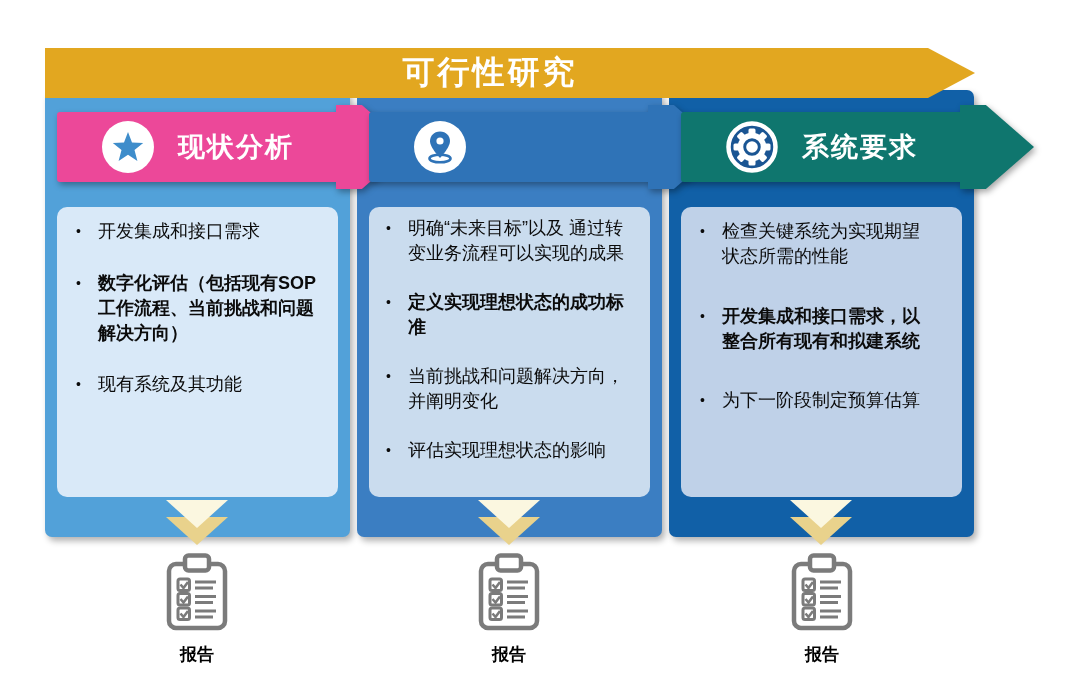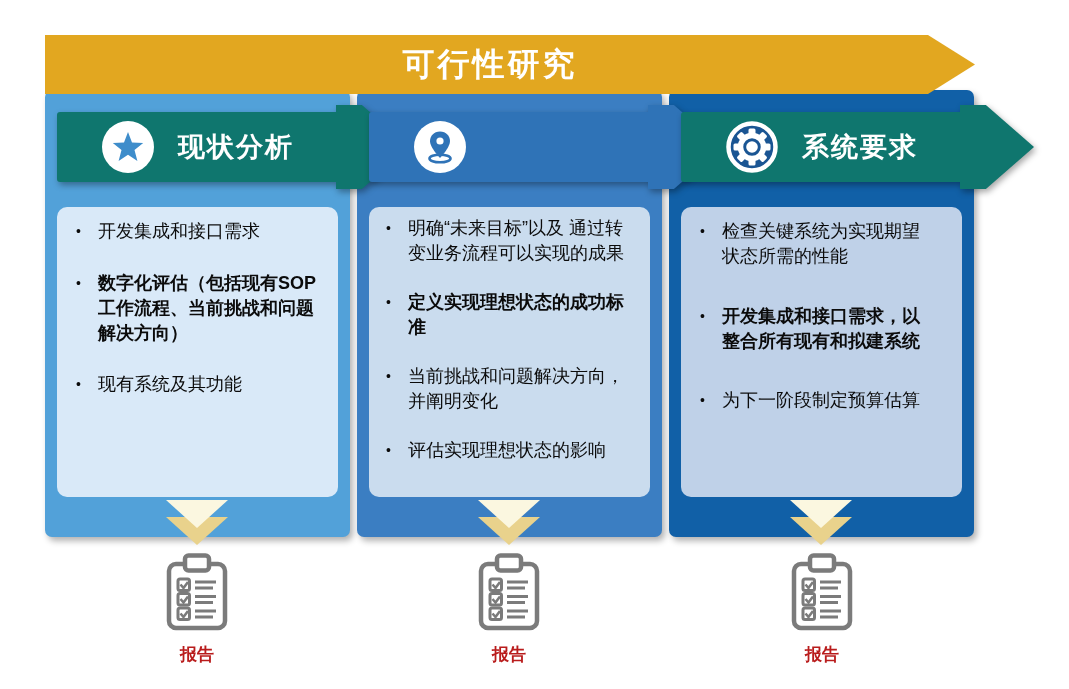--- a/index.html
+++ b/index.html
@@ -1,21 +1,21 @@
 <!DOCTYPE html>
 <html><head>
 <meta charset="utf-8">
 <style>
   html,body{margin:0;padding:0;background:#fff;}
   body{font-family:"Liberation Sans","DejaVu Sans",sans-serif;}
   .stage{position:relative;width:1069px;height:689px;background:#fff;overflow:hidden;}
 
   
   .banner{
-    position:absolute;left:45px;top:35px;width:930px;height:59px;
+    position:absolute;left:45px;top:48px;width:930px;height:50px;
     background:#E2A720;
     clip-path:polygon(0 0,883px 0,100% 50%,883px 100%,0 100%);
     display:flex;align-items:center;justify-content:center;
     filter:drop-shadow(3px 4px 3px rgba(0,0,0,.35));
     z-index:1;
   }
   .banner-title{color:#fff;font-size:32px;font-weight:bold;letter-spacing:3px;padding-right:40px;}
 
   
   .panel{position:absolute;top:90px;width:305px;height:447px;border-radius:7px;
@@ -42,40 +42,40 @@
   
   .hdr{position:absolute;top:105px;width:353px;height:84px;z-index:5;
        filter:drop-shadow(2px 3px 3px rgba(0,0,0,.35));}
   .hdr.c1{left:57px;}
   .hdr.c2{left:369px;}
   .hdr.c3{left:681px;}
   .hdr-rect{position:absolute;left:0;top:7px;width:286px;height:70px;
             display:flex;align-items:center;border-radius:3px 0 0 3px;}
   .hdr-tip{position:absolute;left:279px;top:0;width:74px;height:84px;
            clip-path:polygon(0 0,35% 0,100% 50%,35% 100%,0 100%);}
-  .hdr.c1 .hdr-rect,.hdr.c1 .hdr-tip{background:#0f766e;}
+  .hdr.c1 .hdr-rect,.hdr.c1 .hdr-tip{background:#ec4899;}
   .hdr.c2 .hdr-rect,.hdr.c2 .hdr-tip{background:#2F73B7;}
   .hdr.c3 .hdr-rect,.hdr.c3 .hdr-tip{background:#0f766e;}
   .hdr-icon{flex:0 0 52px;width:52px;height:52px;margin-left:45px;}
   .hdr-icon svg{display:block;}
   .hdr-label{margin-left:24px;color:#fff;font-size:27px;font-weight:bold;letter-spacing:2px;white-space:nowrap;}
 
   
   .chev{position:absolute;left:121px;width:62px;height:28px;
         clip-path:polygon(0 0,100% 0,50% 100%);}
   .chev-top{top:410px;background:#FBF7E0;z-index:3;}
   .chev-bot{top:427px;background:#E9D28C;z-index:2;filter:drop-shadow(0 2px 1px rgba(0,0,0,.15));}
 
   
   .report{position:absolute;top:551px;width:120px;text-align:center;}
   .report.r1{left:137px;}
   .report.r2{left:449px;}
   .report.r3{left:762px;}
   .report svg{display:block;margin:0 auto;}
-  .report-label{margin-top:8px;font-size:17px;font-weight:600;color:#b91c1c;}
+  .report-label{margin-top:8px;font-size:17px;font-weight:600;color:#000000;}
 </style>
 </head>
 <body>
 
 <div class="stage">
 
   <div class="banner">
     <span class="banner-title">可行性研究</span>
   </div>
 

